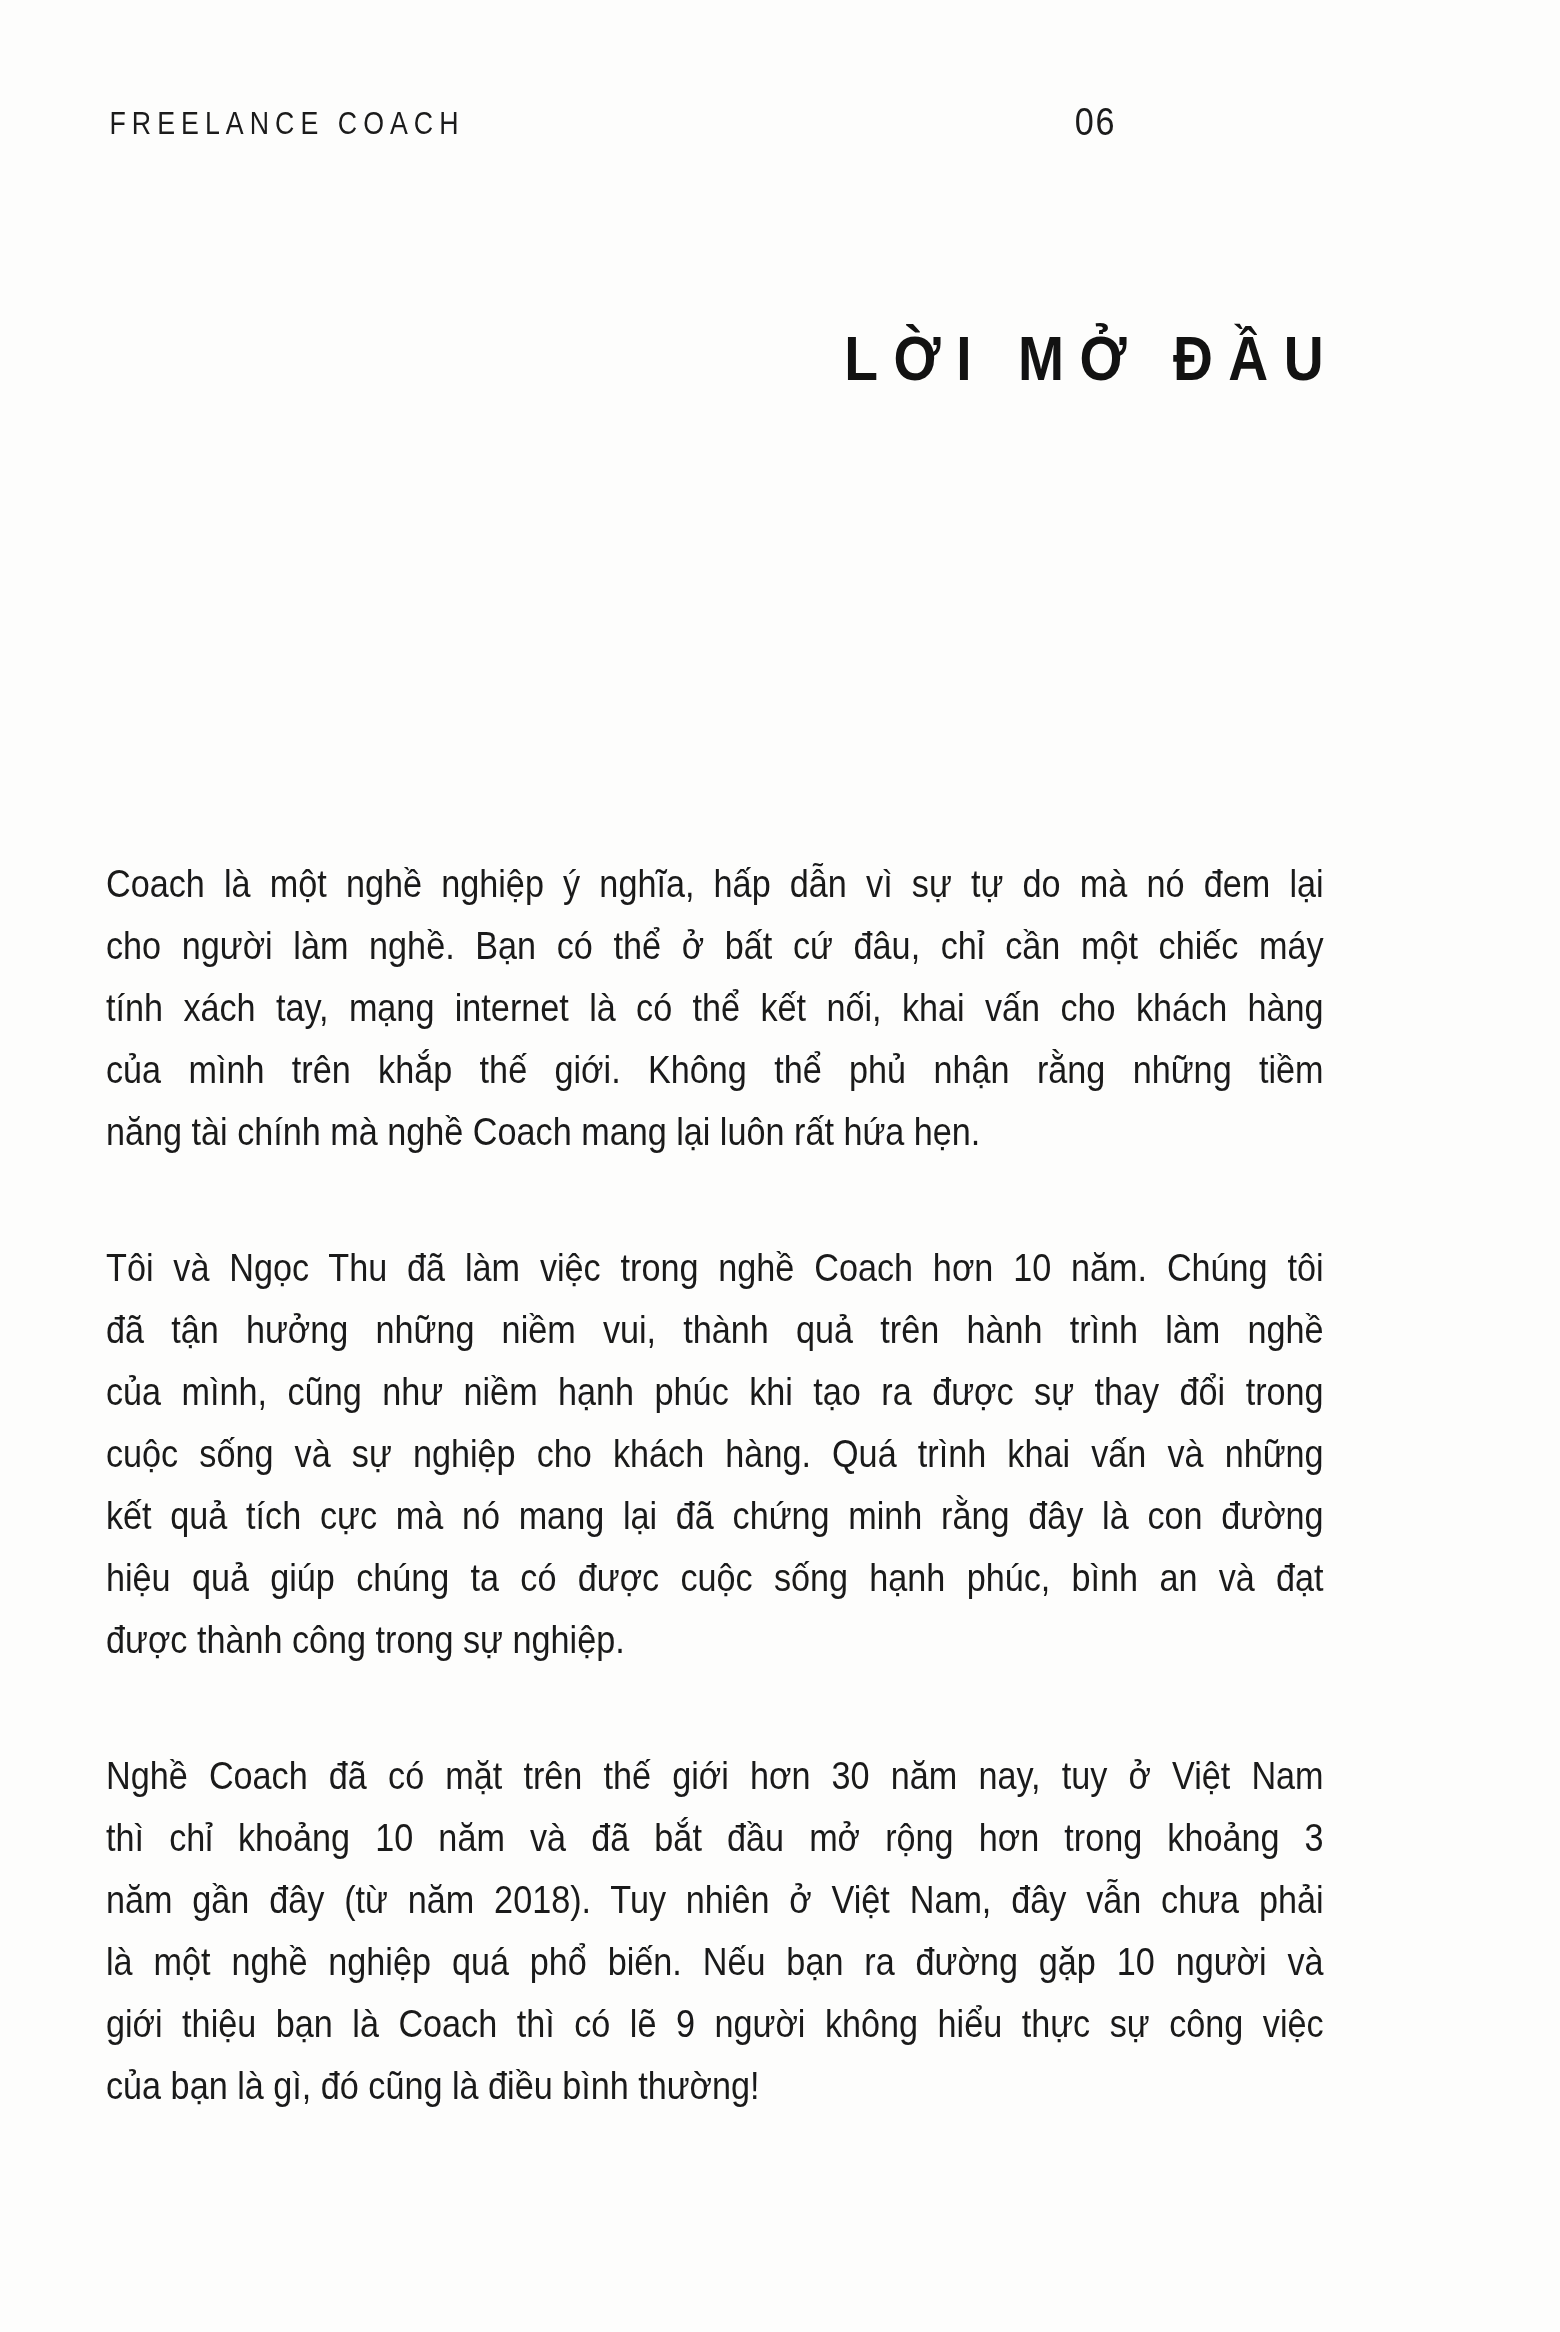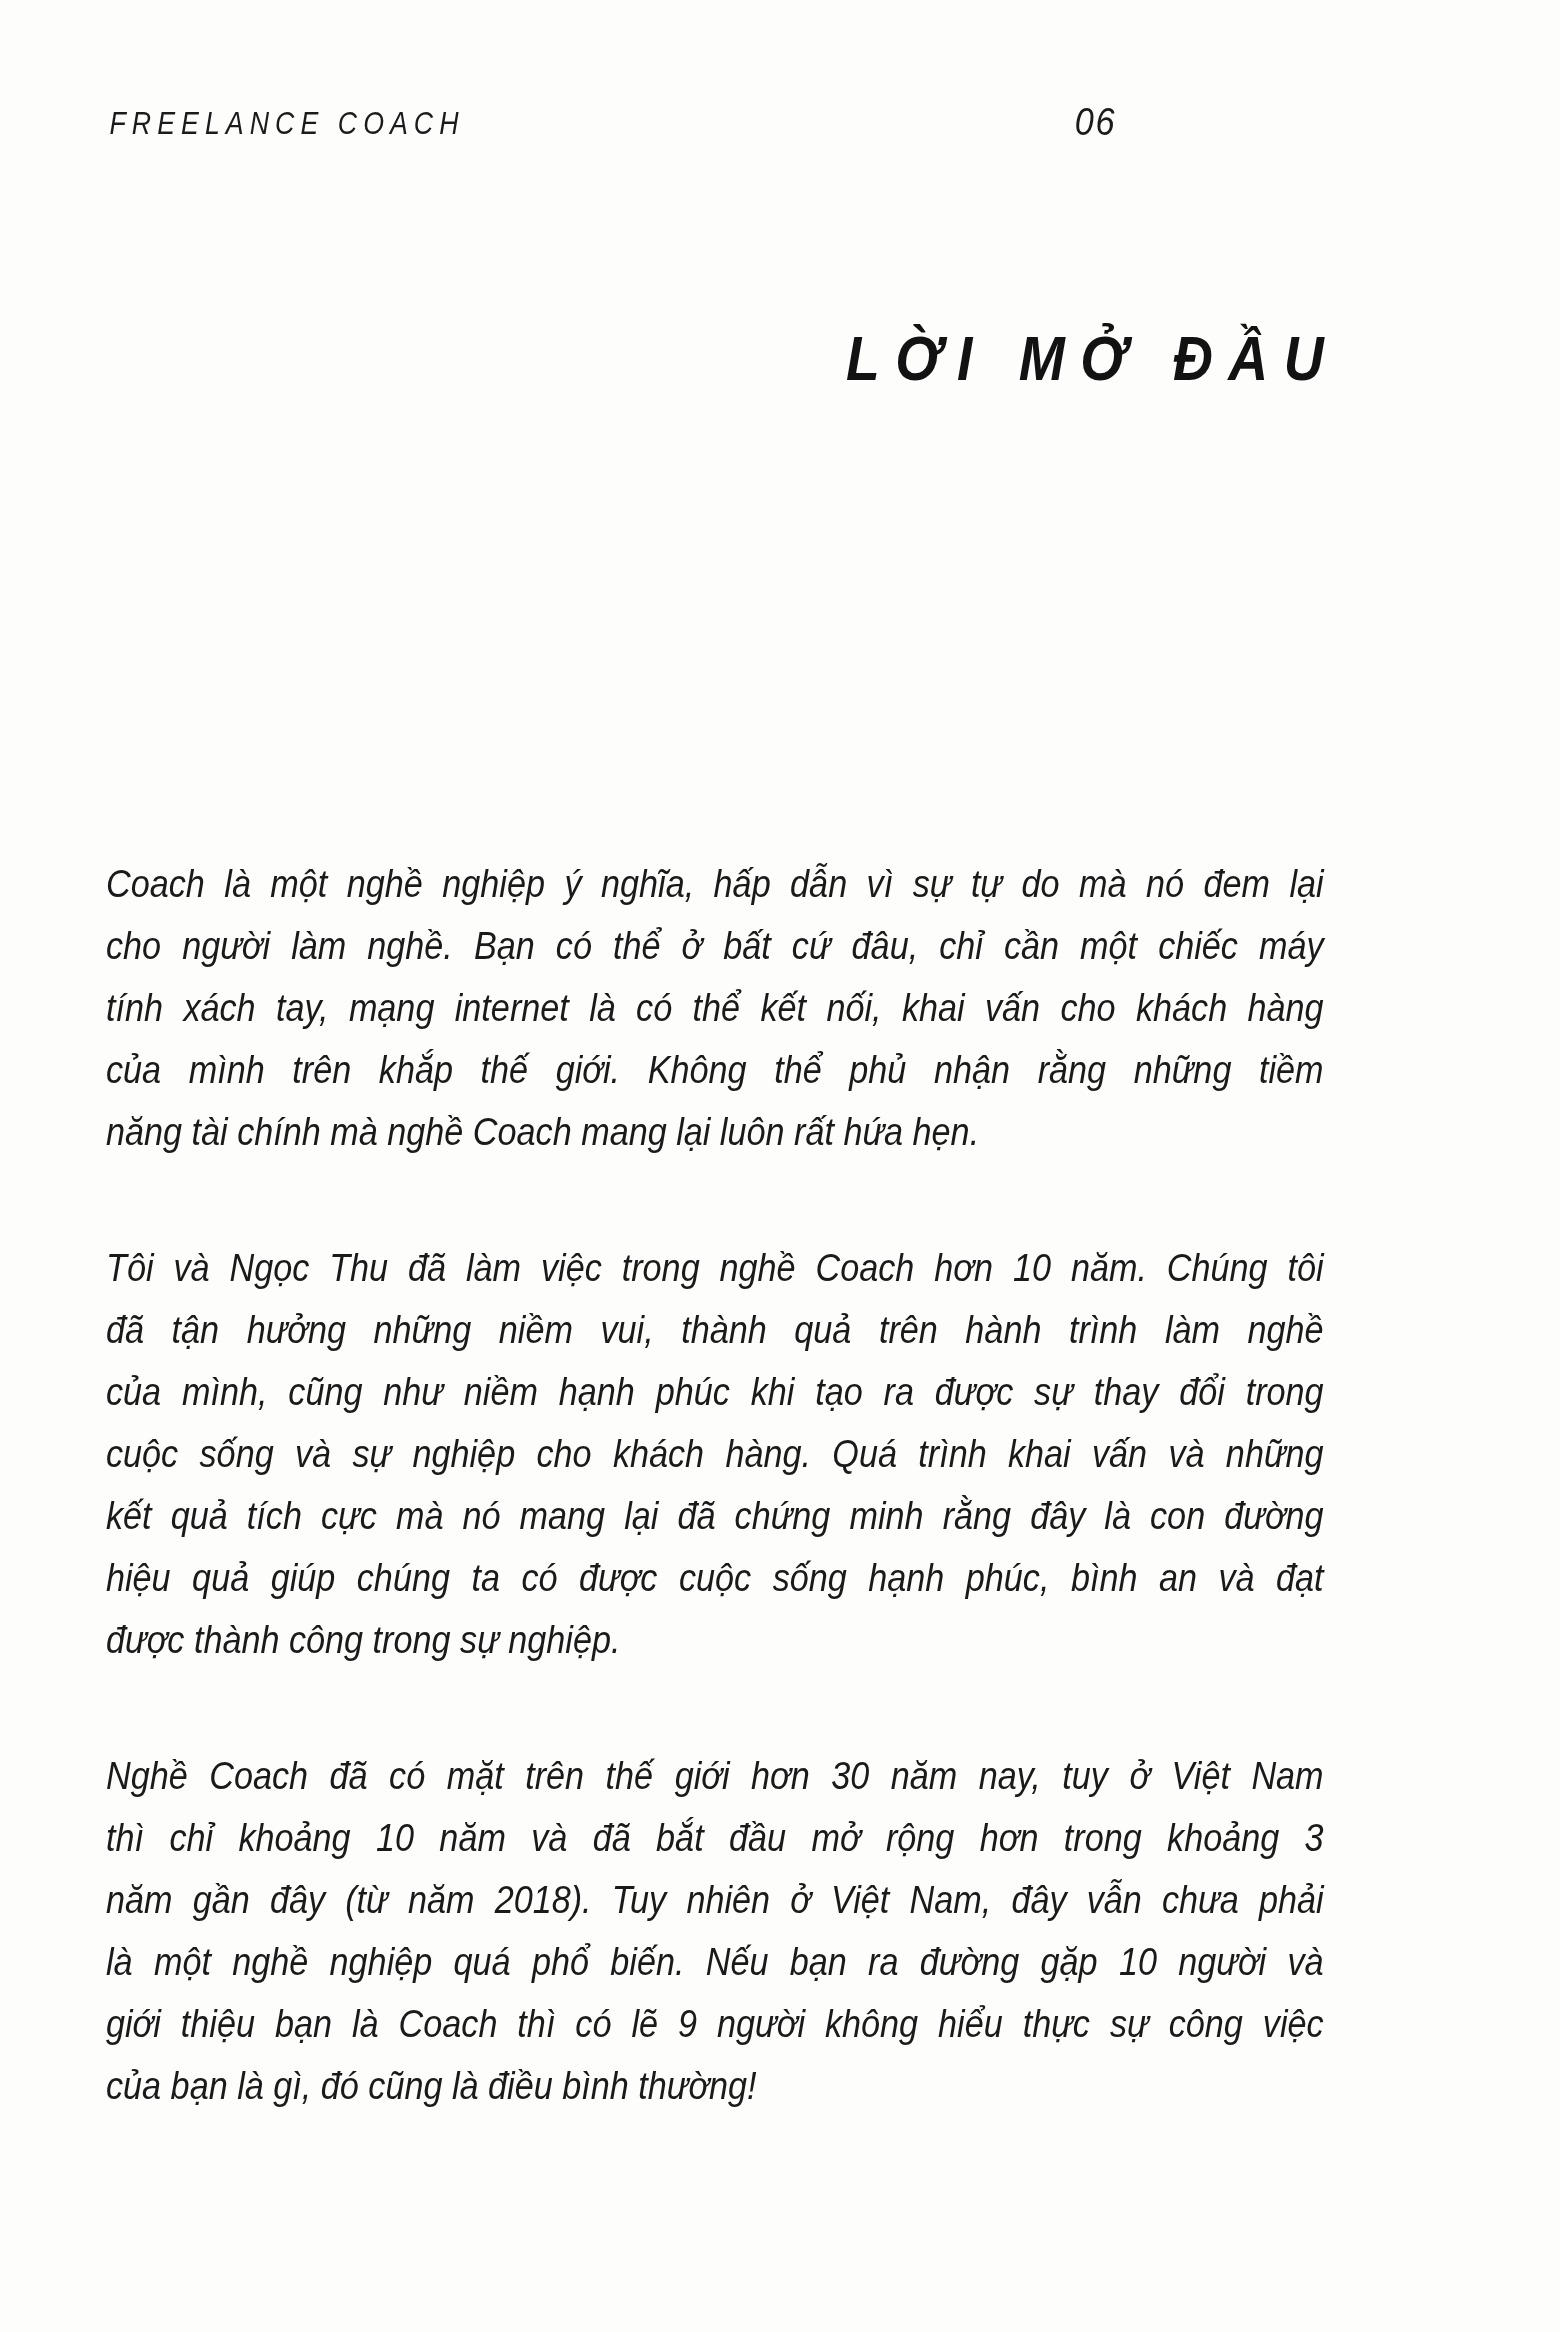--- a/index.html
+++ b/index.html
@@ -83,21 +83,21 @@
     white-space: normal;
   }
   .text-line.last {
     text-align: left;
     text-align-last: left;
   }
 </style>
 </head>
 <body>
 
-<div class="page" style="background: rgb(253, 253, 252); font-style: italic;">
+<div class="page" style="background: rgb(253, 253, 252);">
   <div class="content">
 
     <div class="running-title">FREELANCE COACH</div>
 
     <div class="page-number">06</div>
 
     <div class="chapter-title">
       <span class="title-text">LỜI MỞ ĐẦU</span>
     </div>
 

